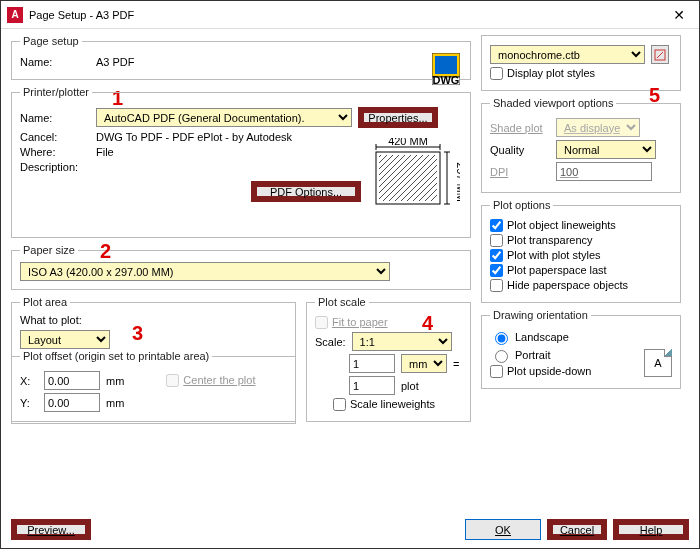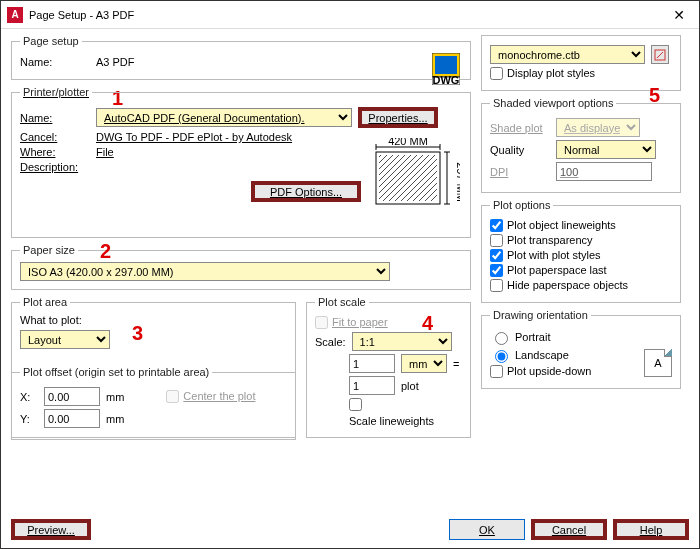--- a/index.html
+++ b/index.html
@@ -11,21 +11,21 @@
   .titlebar .close { width: 40px; height: 28px; display:flex;align-items:center;justify-content:center; font-size:14px; }
   .content { display:flex; padding: 6px 10px 0 10px; gap:10px; height: 474px;}
   .left { width: 460px; }
   .right { width: 200px; }
   fieldset { border:1px solid #bbb; margin: 0 0 6px 0; padding: 6px 8px 8px 8px; position:relative;}
   legend { padding: 0 3px; color:#222;}
   .row { display:flex; align-items:center; margin: 3px 0; gap:6px;}
   .lbl { width: 70px; }
   select, input[type=text] { border:1px solid #888; background:#fff; padding:1px 3px; height:19px;}
   select { background:#fef9c3;}
-  .btn { border:4px solid #7f1d1d; background:#e8e8e8; padding:2px 10px; height:21px; display:inline-flex;align-items:center;justify-content:center;}
+  .btn { border:6px solid #7f1d1d; background:#e8e8e8; padding:2px 10px; height:21px; display:inline-flex;align-items:center;justify-content:center;}
   .btn.primary { border:1.5px solid #0066cc; }
   .cb { display:flex; align-items:flex-start; gap:4px; margin:2px 0;}
   .cb input { margin:0;}
   .disabled { color:#999;text-decoration:underline;}
   .dwg-icon { position:absolute; top:6px; right:10px; width:28px; height:32px;}
   .paper-preview { position:absolute; right:10px; top:40px; width:92px; }
   .two-col { display:flex; gap:10px;}
   .annotation { position:absolute; color:#d00; font-size:20px; font-weight:bold;}
   .footer { position:absolute; bottom:8px; left:10px; right:10px; display:flex; align-items:center;text-decoration:underline;}
   .footer .spacer { flex:1;}
@@ -57,21 +57,21 @@
               <text x="14" y="31" text-anchor="middle" font-size="6" font-weight="bold">DWG</text>
             </svg>
         </div>
         <div class="row">
           <span class="lbl">Name:</span>
           <span>A3 PDF</span>
         </div>
         <div class="annotation" style="left:100px;top:40px;">1</div>
       </fieldset>
 
-      <fieldset style="position:relative;height:152px;text-decoration:underline;">
+      <fieldset style="position:relative;height:152px;">
         <legend>Printer/plotter</legend>
         <div class="row">
           <span class="lbl">Name:</span>
           <select style="width:256px"><option>AutoCAD PDF (General Documentation).</option></select>
           <button class="btn" style="width:80px">Properties...</button>
         </div>
         <div class="row">
             <span class="lbl">Cancel:</span>
             <span>DWG To PDF - PDF ePlot - by Autodesk</span>
           </div>
@@ -132,21 +132,21 @@
             </div>
           <div class="row" style="margin-left:34px;">
               <input type="text" style="width: 46px;" value="1">
               <select style="width:46px"><option>mm</option></select>
               <span>=</span>
             </div>
           <div class="row" style="margin-left:34px;">
               <input type="text" style="width: 46px;" value="1">
               <span>plot</span>
             </div>
-          <div class="cb" style="margin-left:34px;flex-direction:column;">
+          <div class="cb" style="margin-left:18px;">
               <input type="checkbox" style="">
               <span>Scale lineweights</span>
             </div>
         </fieldset>
       </div>
 
       <fieldset style="width:285px;margin-top:-78px;">
         <legend>Plot offset (origin set to printable area)</legend>
         <div class="row">
           <span style="width:18px">X:</span>
@@ -220,38 +220,38 @@
           </div>
         <div class="cb">
             <input type="checkbox" style="">
             <span>Hide paperspace objects</span>
           </div>
       </fieldset>
 
       <fieldset style="position:relative;">
         <legend>Drawing orientation</legend>
         <div class="radio">
+            <input type="radio" name="orient" checked="" style="">
+            <span>Landscape</span>
+          </div>
+        <div class="radio">
             <input type="radio" name="orient" style="">
             <span>Portrait</span>
-          </div>
-        <div class="radio">
-            <input type="radio" name="orient" checked="" style="">
-            <span>Landscape</span>
           </div>
         <div class="cb">
             <input type="checkbox" style="">
             <span>Plot upside-down</span>
           </div>
         <div class="orient-icon">
             <span>A</span>
           </div>
       </fieldset>
     </div>
   </div>
 
   <div class="footer">
     <button class="btn" style="width:80px">Preview...</button>
     <div class="spacer"></div>
     <button class="btn primary" style="width:76px;margin-right:6px;">OK</button>
-    <button class="btn" style="width:76px;margin-right:6px;">Cancel</button>
+    <button class="btn" style="width:60px;margin-right:6px;">Cancel</button>
     <button class="btn" style="width:76px">Help</button>
   </div>
 </div>
 
 </body></html>

